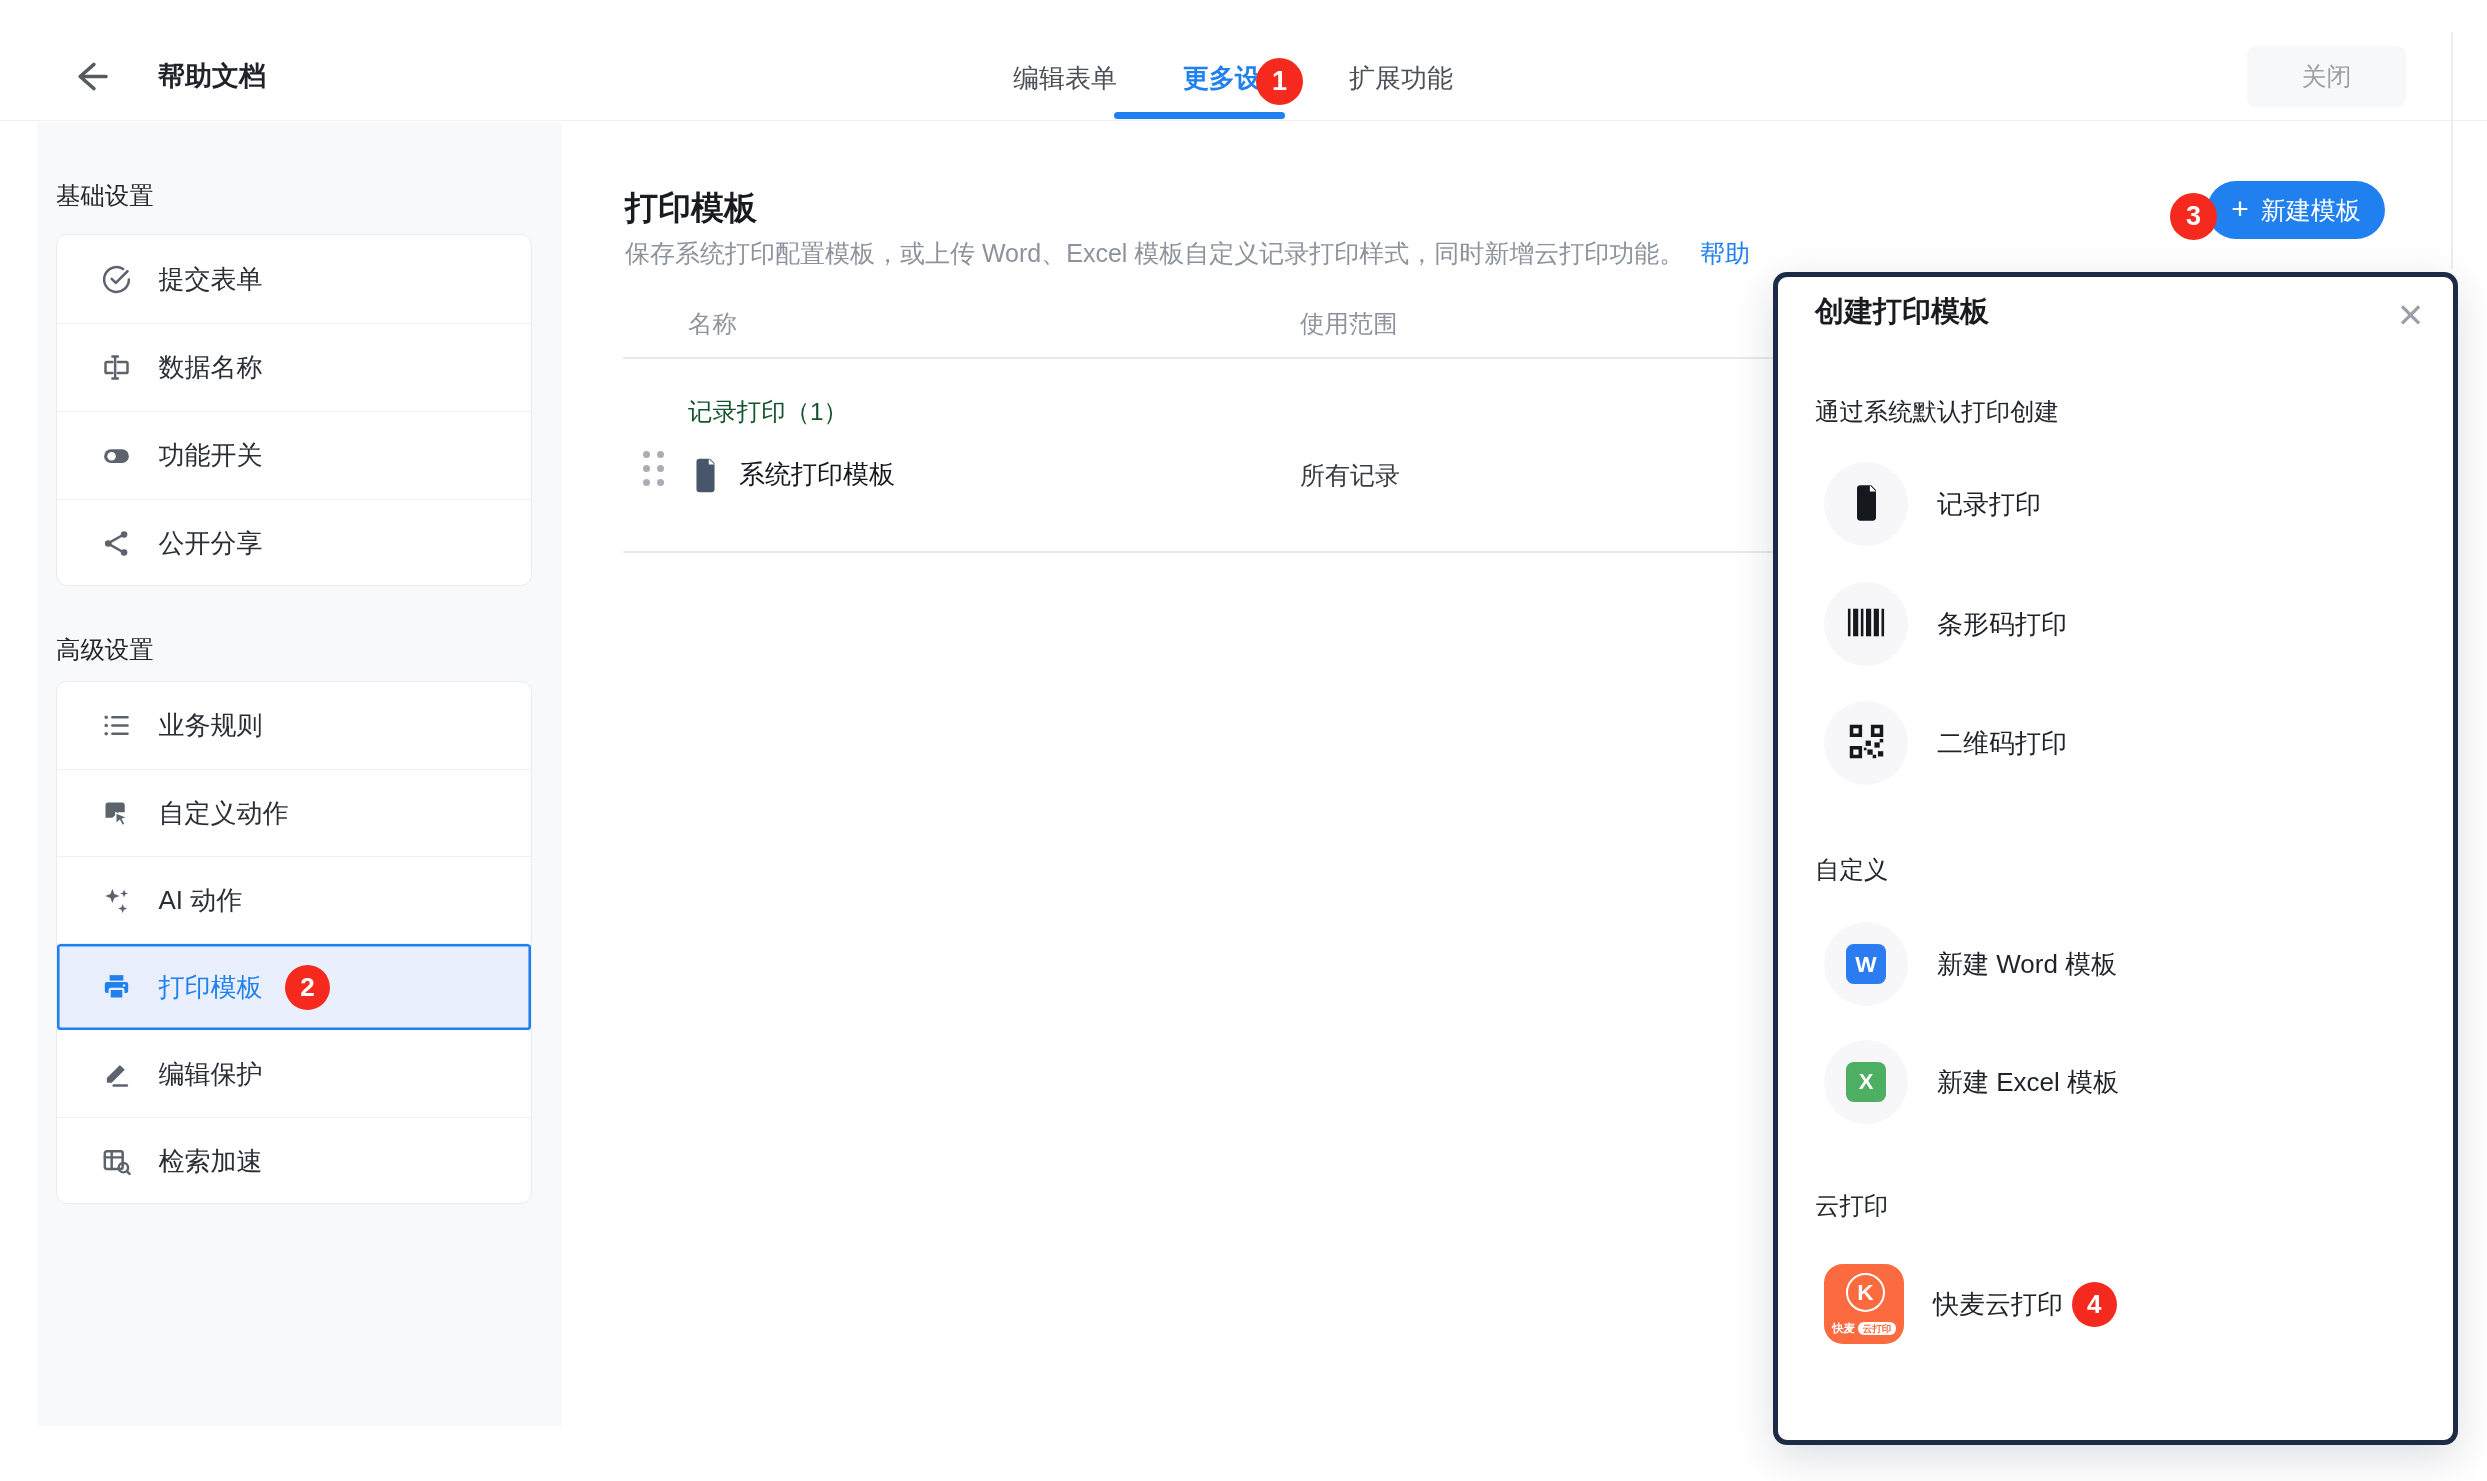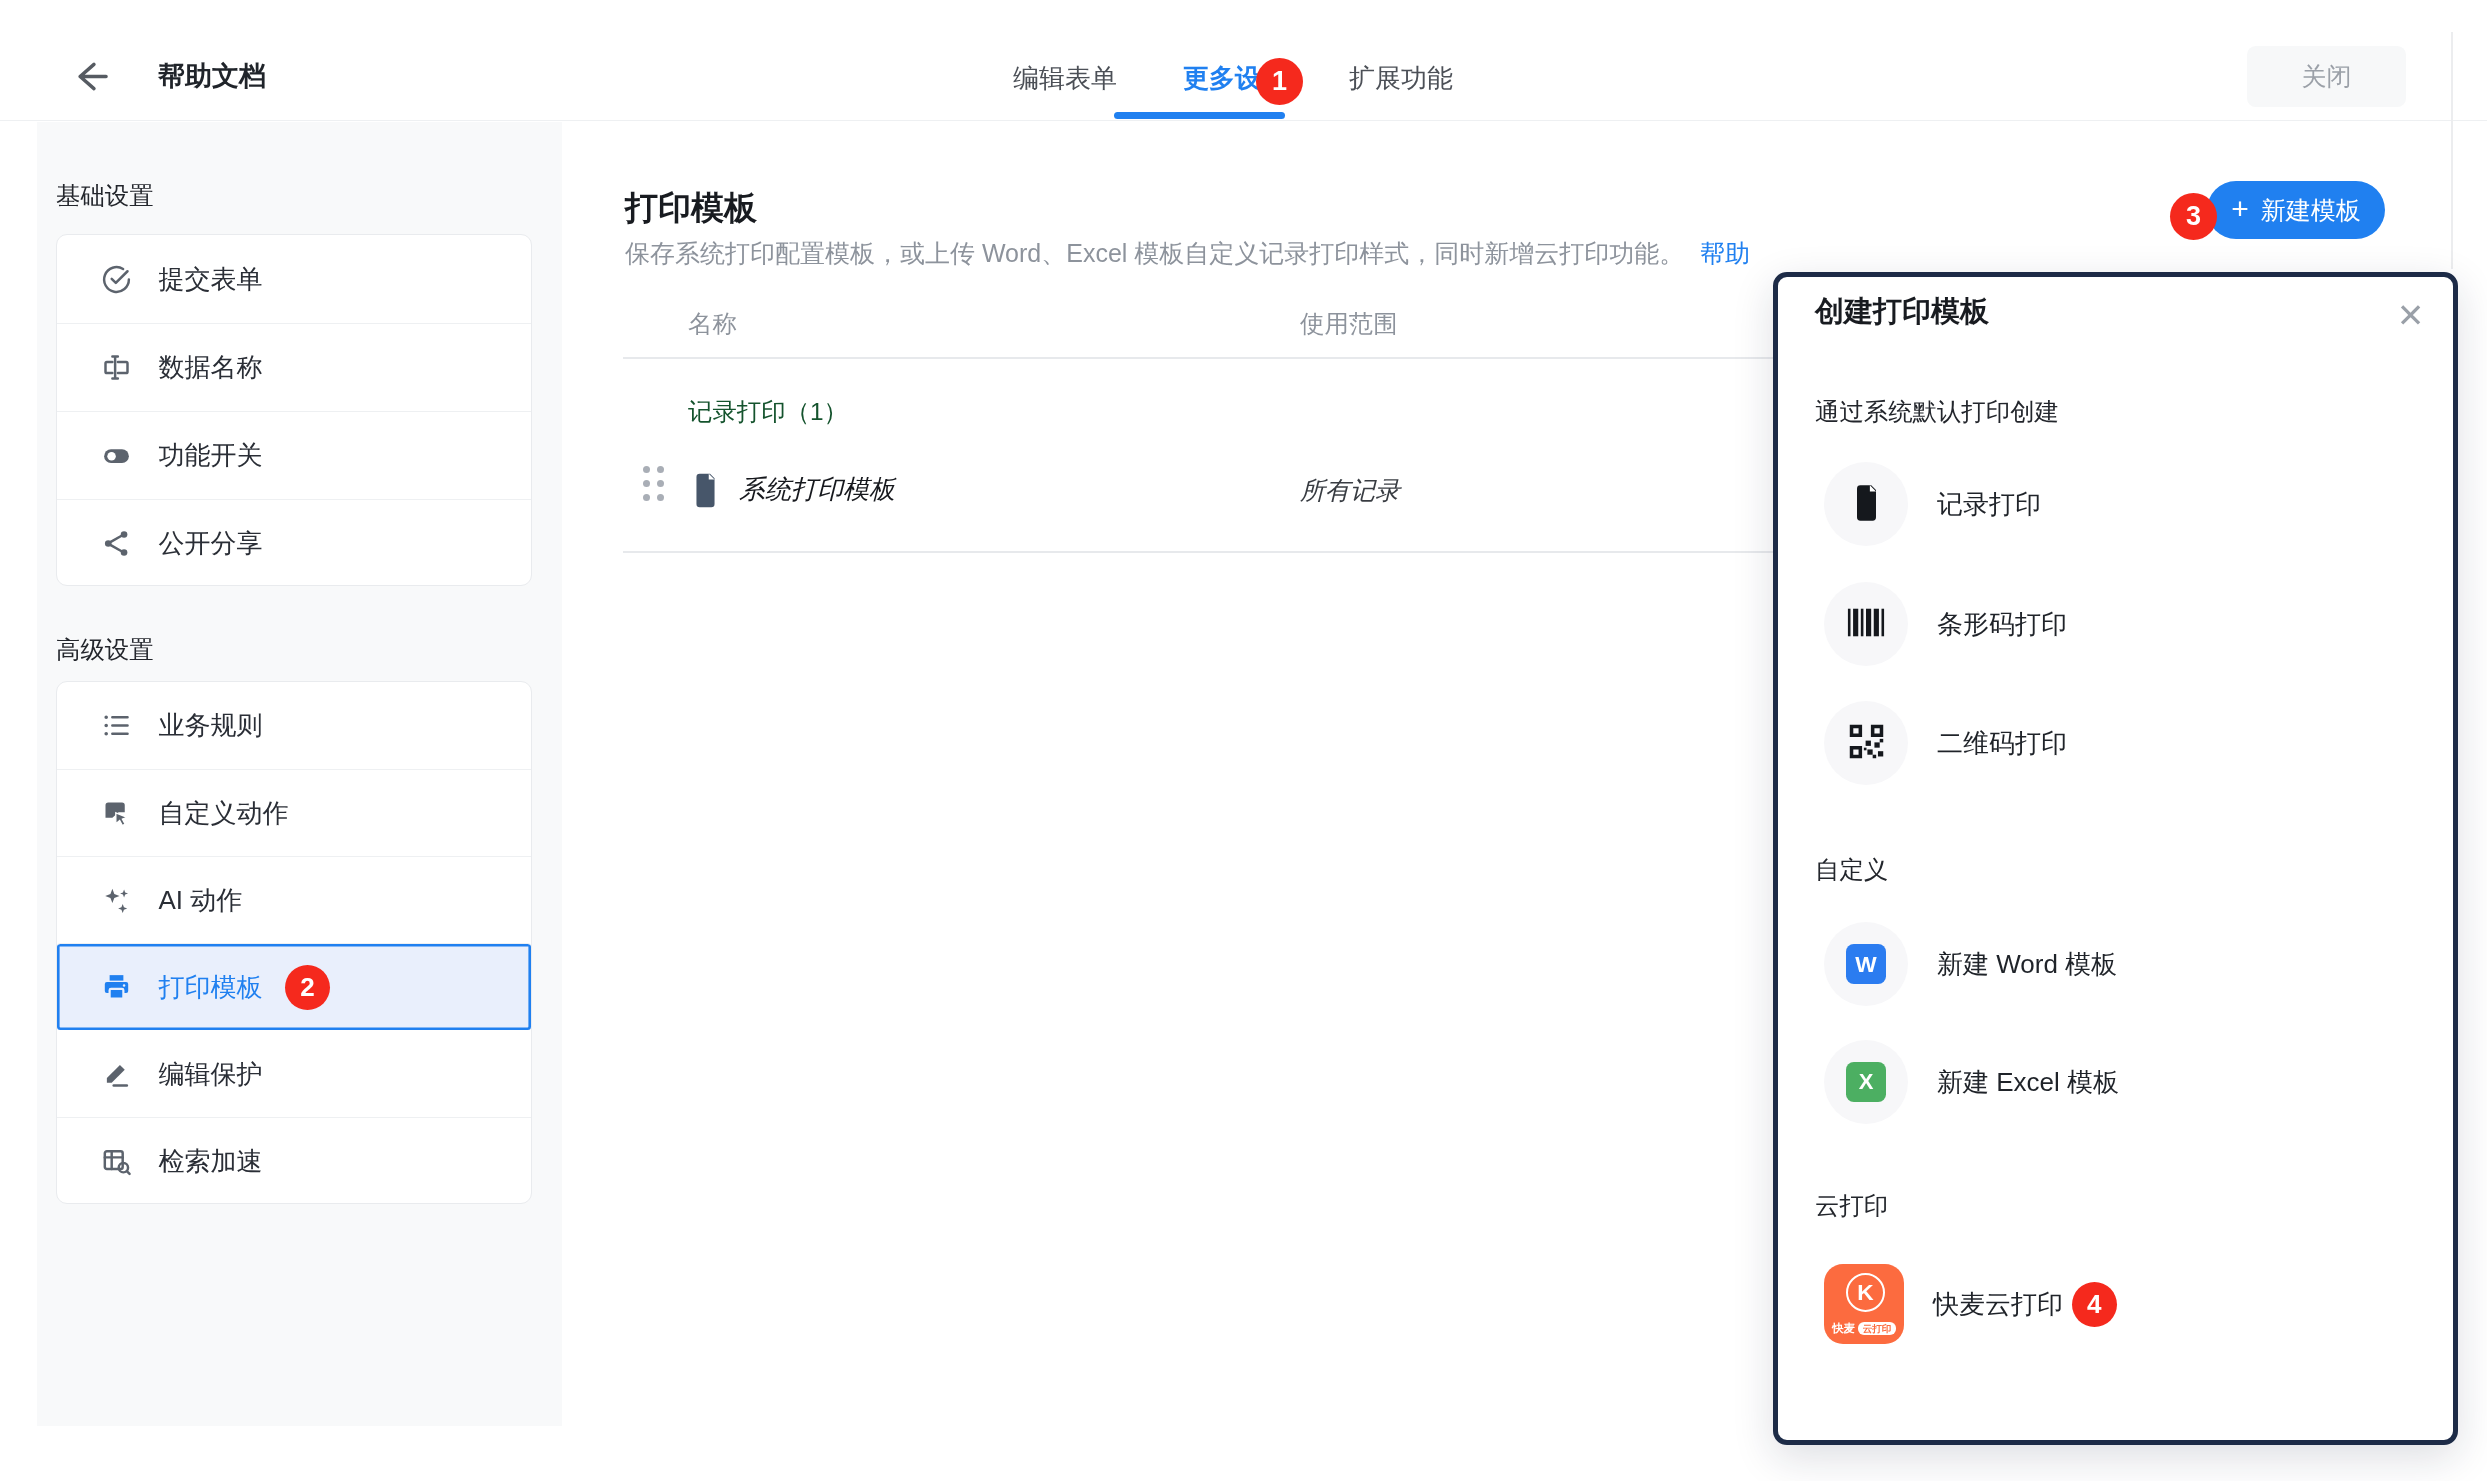--- a/index.html
+++ b/index.html
@@ -33,21 +33,21 @@
   
   .main-title{position:absolute;left:625px;top:186px;font-size:33px;font-weight:600;color:#181b20;}
   .main-desc{position:absolute;left:625px;top:237px;font-size:25px;color:#8d939c;}
   .help-link{color:#2080f0;margin-left:15.7px;cursor:pointer;}
   .new-btn{position:absolute;left:2207px;top:181px;width:178px;height:58px;border-radius:29px;background:#2080f0;
     color:#fff;font-size:25px;display:flex;align-items:center;justify-content:center;cursor:pointer;z-index:20;}
   .new-btn .plus{font-size:30px;font-weight:300;margin-right:12.2px;margin-top:-2.6px;}
   .col-head{position:absolute;top:308px;font-size:24.4px;color:#8d939c;}
   .tdivider{position:absolute;height:1.7px;background:#e7e9ec;}
   .group-label{position:absolute;left:688px;top:396px;font-size:24.4px;color:#14532d;}
-  .trow{position:absolute;left:623px;top:435px;width:1142px;height:105px;cursor:pointer;font-style:italic;}
+  .trow{position:absolute;left:623px;top:420px;width:1142px;height:105px;cursor:pointer;}
   .drag-handle{position:absolute;left:20px;top:31px;width:21px;height:42px;display:grid;
     grid-template-columns:7px 7px;grid-auto-rows:7px;gap:7px;cursor:grab;}
   .drag-handle i{background:#a9aeb6;border-radius:50%;}
   .row-doc{position:absolute;left:67px;top:37px;}
   .row-name{position:absolute;left:116px;top:37px;font-size:26px;color:#16181d;}
   .row-scope{position:absolute;left:677px;top:39px;font-size:25px;color:#383c42;}
   
   .modal{position:absolute;left:1773px;top:272px;width:685px;height:1173px;background:#fff;
     border:5.2px solid #1d2b47;border-radius:14px;box-sizing:border-box;z-index:40;box-shadow:0 12.2px 42px rgba(20,30,60,.14);}
   .modal-title{position:absolute;left:37px;top:15px;font-size:29px;font-weight:600;color:#181b20;}

